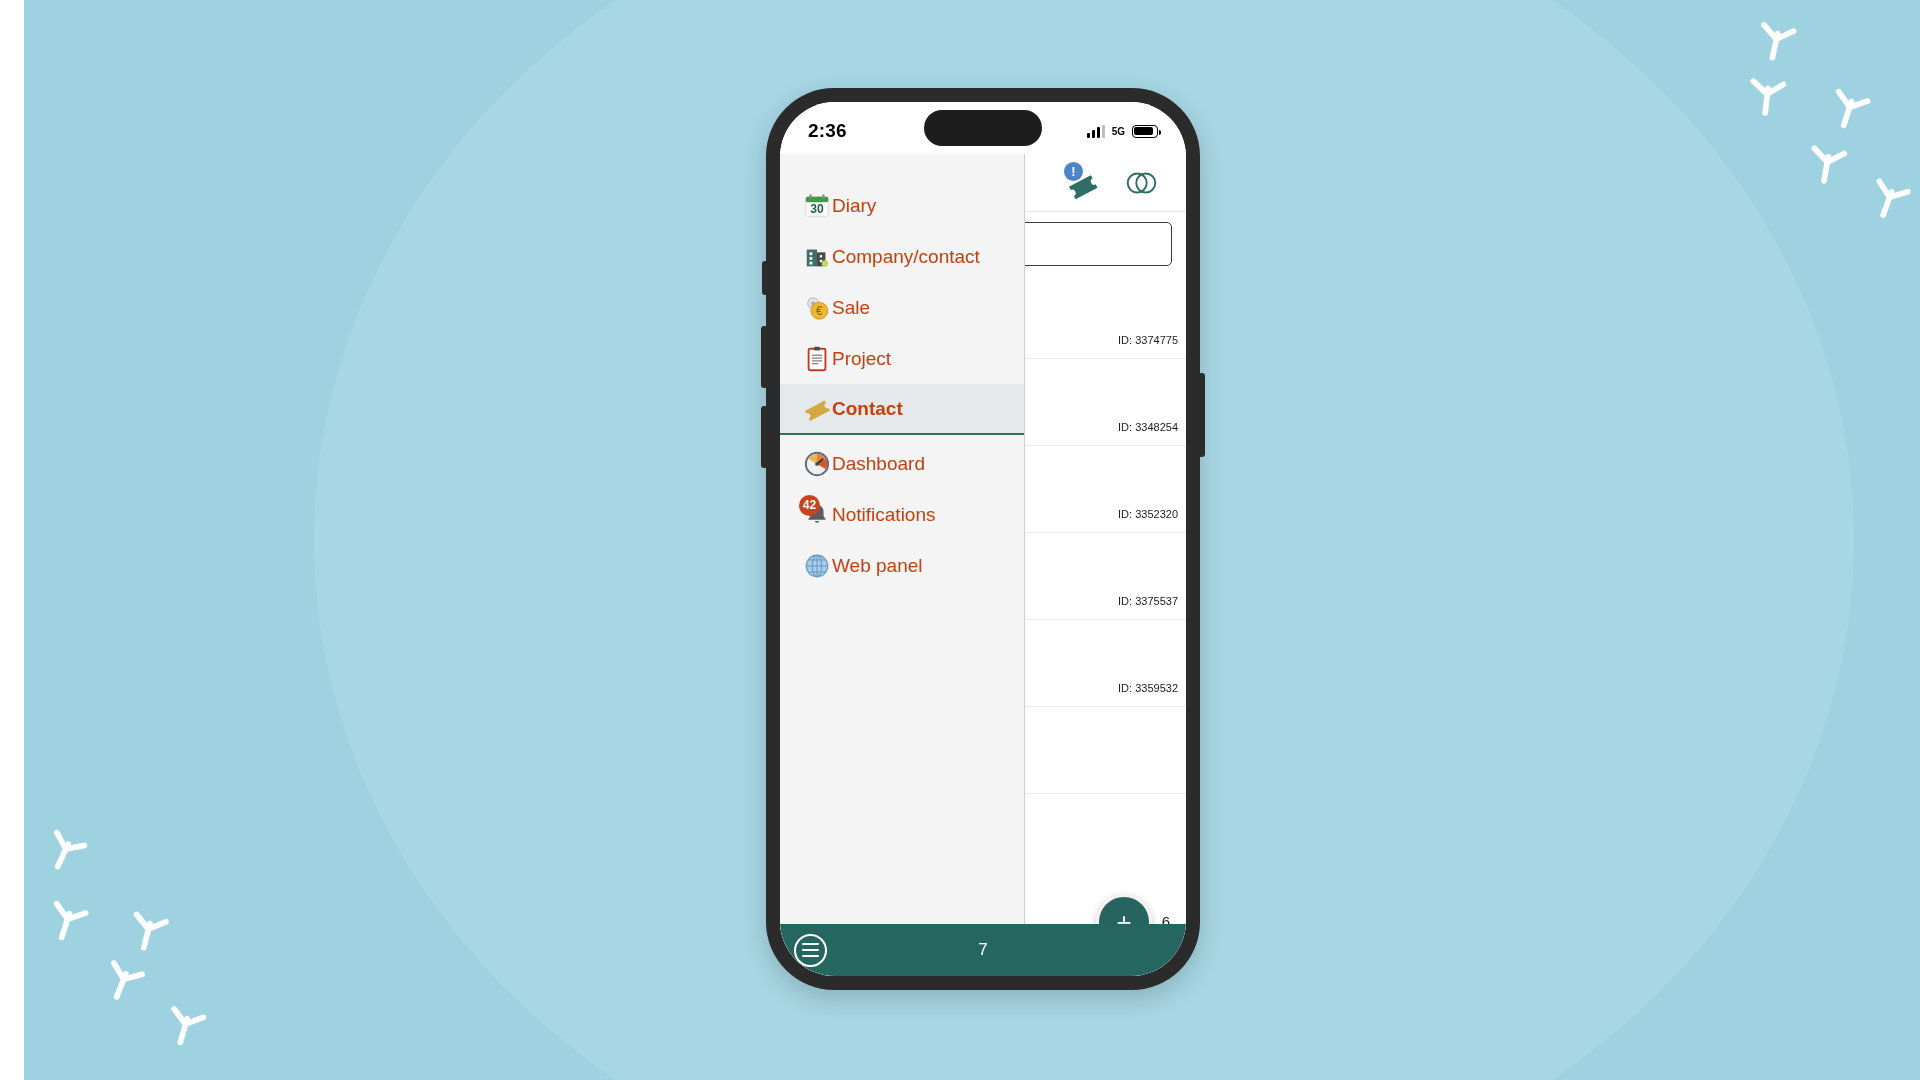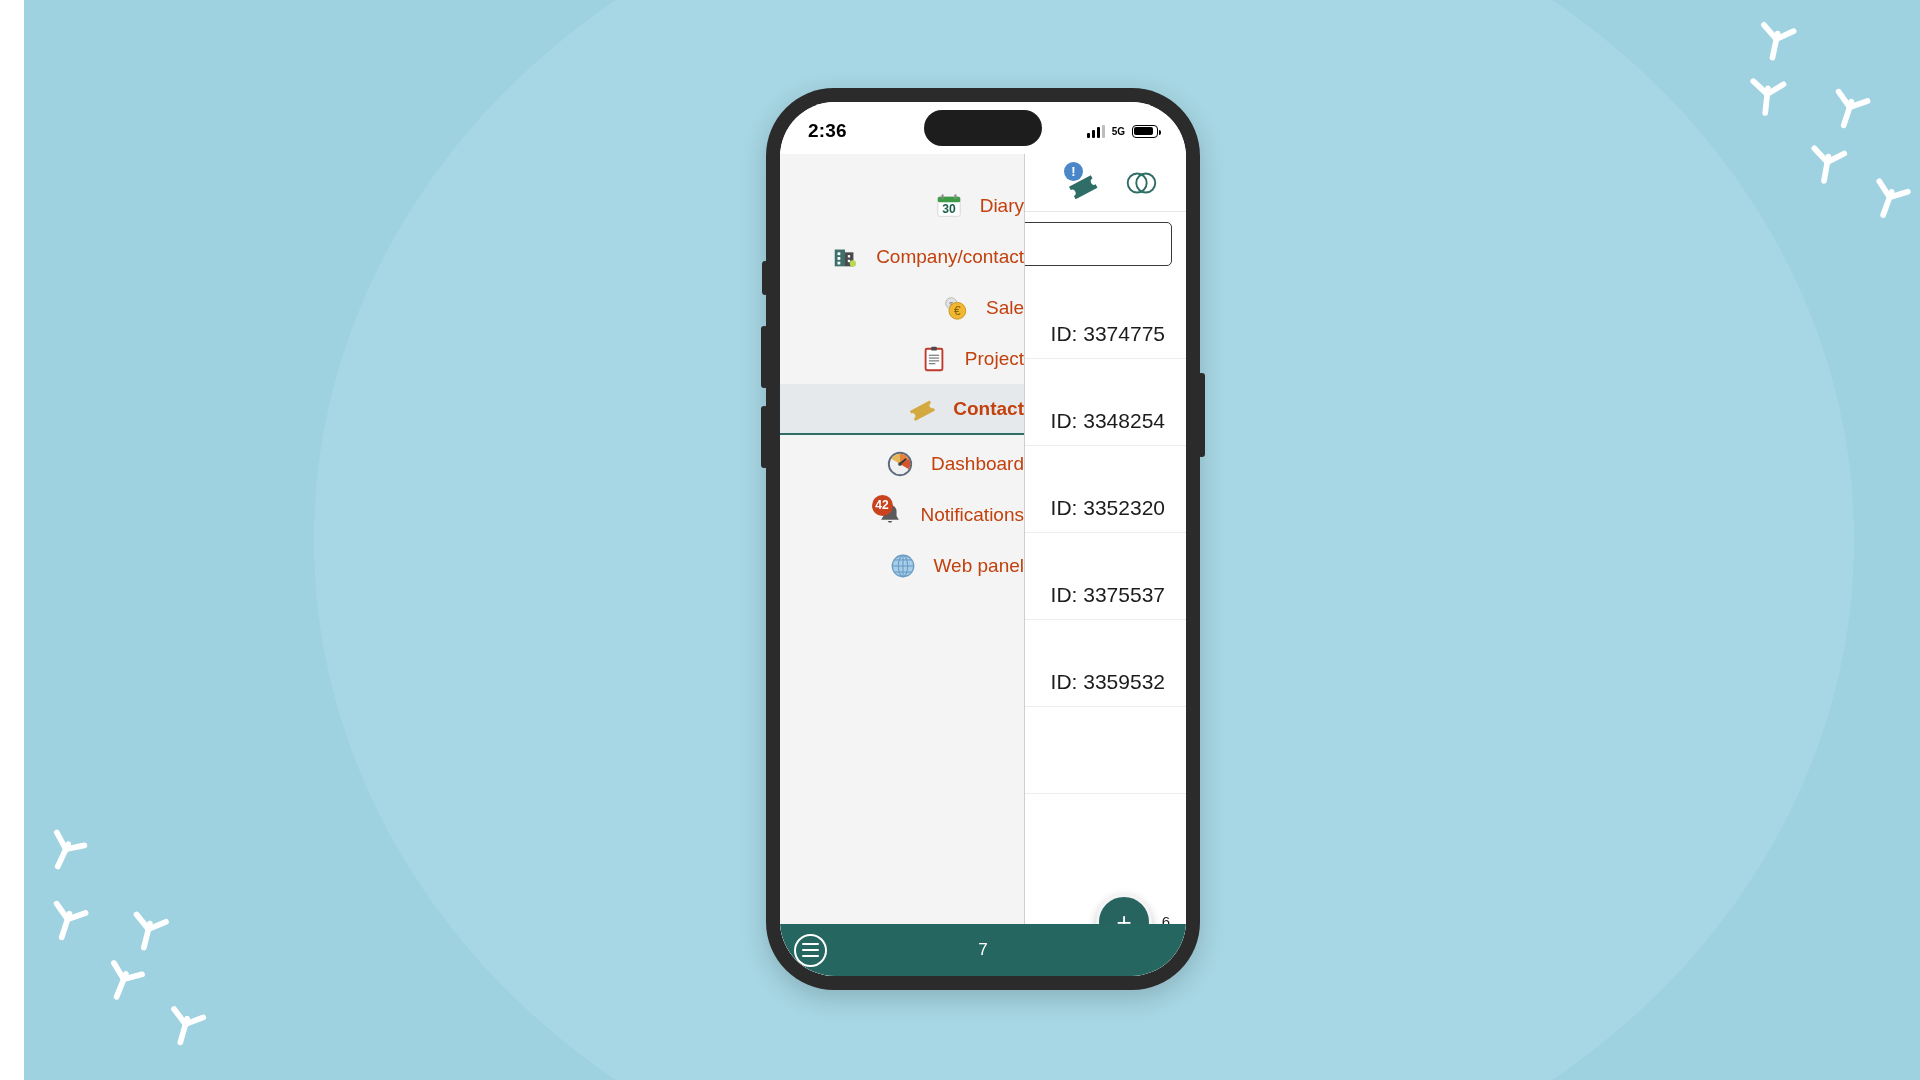--- a/index.html
+++ b/index.html
@@ -112,22 +112,22 @@
   .row {
     position: relative; height: 87px;
     border-bottom: 1px solid #ececec; background: #fff;
     padding: 10px 16px 0 16px;
   }
   .row-title {
     font-size: 17px; color: #1a1a1a; white-space: nowrap;
     position: absolute; left: 16px; top: 30px;
   }
   .row-id {
-    position: absolute; right: 21px; bottom: 12px;
-    font-size: 21px; color: #1c1c1c;
+    position: absolute; right: 8px; bottom: 12px;
+    font-size: 11px; color: #1c1c1c;
   }
   #fab {
     position: absolute; right: 34px; bottom: 26px;
     width: 56px; height: 56px; border-radius: 50%;
     background: #27635f; color:#fff;
     display:flex; align-items:center; justify-content:center;
     font-size: 26px; font-weight: 300;
     box-shadow: 0 3px 10px rgba(0,0,0,.22);
     border: 3px solid #f4f4f4;
   }
@@ -139,22 +139,22 @@
   
   #drawer {
     position: absolute; left: 0; top: 0;
     width: 245px; height: 100%;
     background: #f4f4f5;
     border-right: 1px solid #cfcfcf;
     padding-top: 26px;
     z-index: 5;
   }
   .menu-item {
-    display: flex; align-items: center; gap: 16px;
-    height: 51px; padding: 0 0 0 22px; cursor: pointer; justify-content: flex-end;
+    display: flex; align-items: center; 
+    height: 51px; padding: 0 0 0 22px; cursor: pointer;
   }
   .menu-item .mi-icon {
     width: 30px; height: 30px; flex: none;
     display: flex; align-items: center; justify-content: center;
     position: relative;
   }
   .menu-item .mi-label {
     font-size: 19px; color: #c2410c; white-space: nowrap;
   }
   .menu-item.selected {

